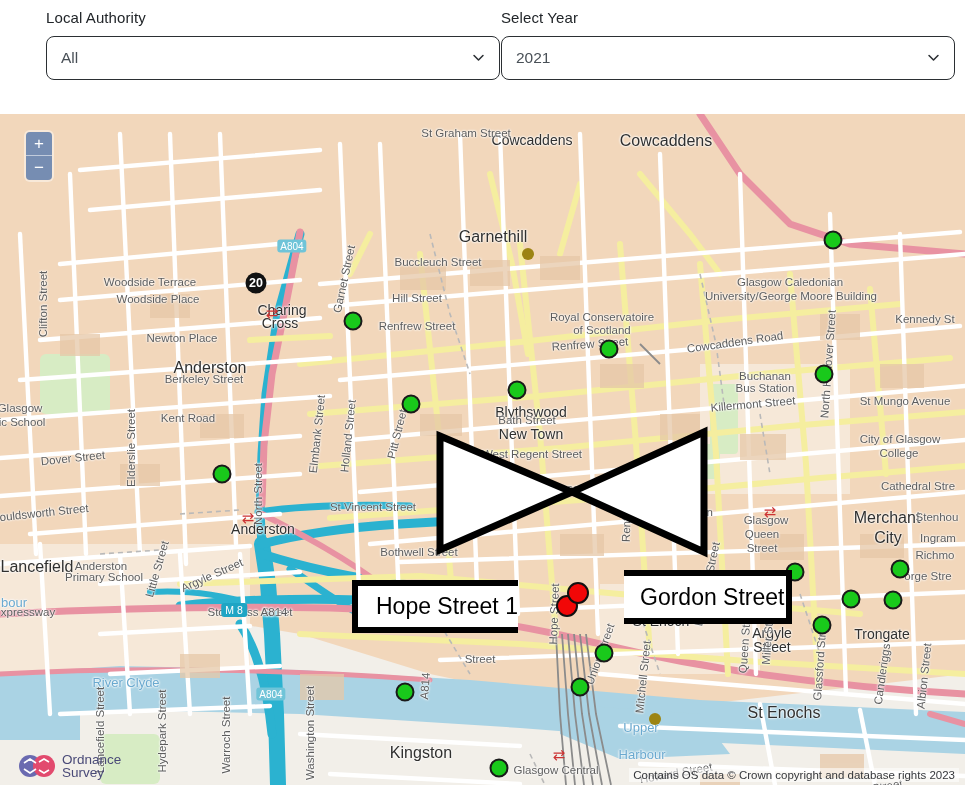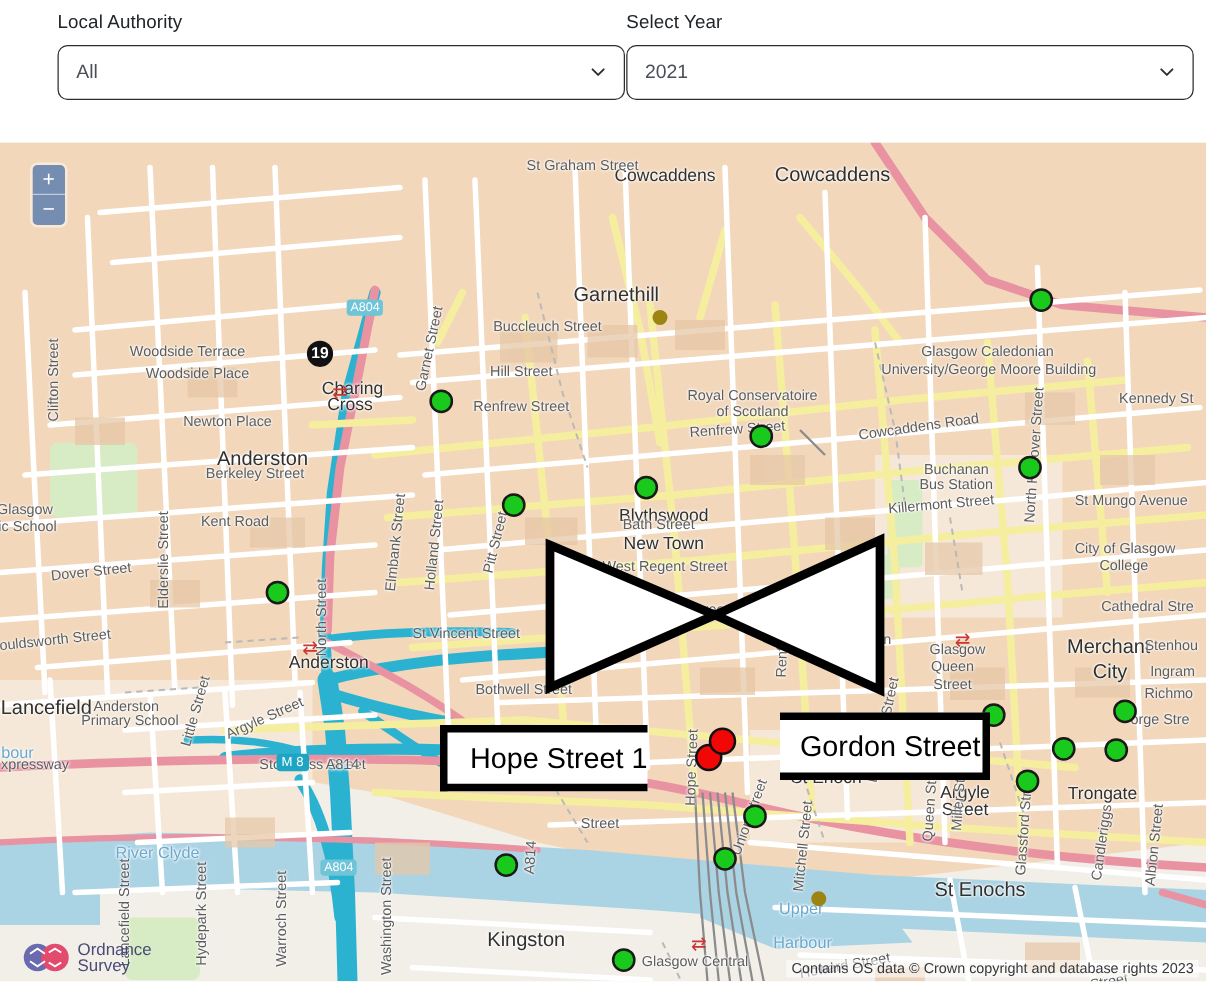--- a/index.html
+++ b/index.html
@@ -504,21 +504,21 @@
       <div class="mlabel street" style="left: 707px; top: 470px; transform: translate(-50%, -50%) rotate(-78deg);">Buchanan Street</div>
       <div class="mlabel street" style="left: 745px; top: 525px; transform: translate(-50%, -50%) rotate(-86deg);">Queen Street</div>
       <div class="mlabel street" style="left: 768px; top: 520px; transform: translate(-50%, -50%) rotate(-86deg);">Miller Street</div>
       <div class="mlabel street" style="left: 820px; top: 545px; transform: translate(-50%, -50%) rotate(-86deg);">Glassford Street</div>
       <div class="mlabel street" style="left: 882px; top: 560px; transform: translate(-50%, -50%) rotate(-82deg);">Candleriggs</div>
       <div class="mlabel street" style="left: 924px; top: 562px; transform: translate(-50%, -50%) rotate(-84deg);">Albion Street</div>
       <div class="mlabel street" style="left: 828px; top: 250px; transform: translate(-50%, -50%) rotate(-86deg);">North Hanover Street</div>
       <div class="mlabel street" style="left: 157px; top: 455px; transform: translate(-50%, -50%) rotate(-74deg);">Little Street</div>
       <div class="mlabel street" style="left: 274px; top: 498px; transform: translate(-50%, -50%) rotate(0deg);">A814</div>
       <div class="mlabel street" style="left: 425px; top: 572px; transform: translate(-50%, -50%) rotate(-86deg);">A814</div>
-      <div class="mlabel shield" style="left: 256px; top: 169px;">19</div>
+      <div class="mlabel shield" style="left: 256px; top: 169px;">20</div>
       <div class="mlabel motorway" style="left: 234px; top: 496px;">M 8</div>
       <div class="mlabel aroad" style="left: 271px; top: 580px;">A804</div>
       <div class="mlabel aroad" style="left: 292px; top: 132px;">A804</div>
     </div>
 
   <div class="rail-icon" style="left:272px; top:199px;">⇄</div>
   <div class="rail-icon" style="left:248px; top:404px;">⇄</div>
   <div class="rail-icon" style="left:559px; top:641px;">⇄</div>
   <div class="rail-icon" style="left:770px; top:398px;">⇄</div>
   <div class="rail-icon" style="left:770px; top:504px;">⇄</div>

